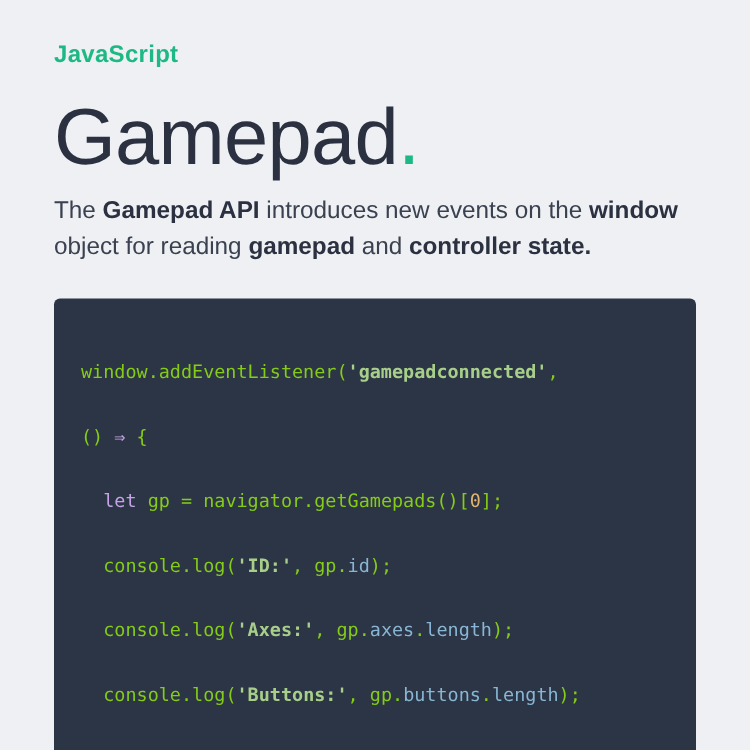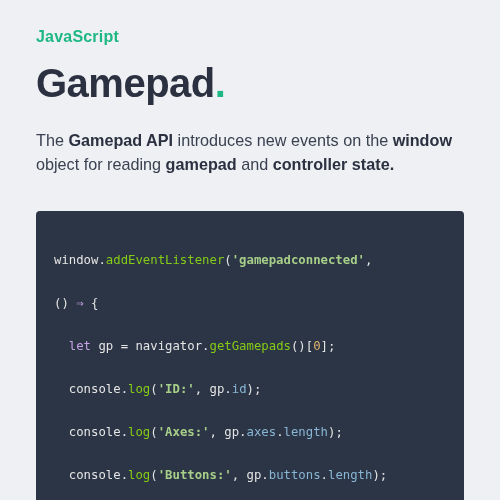--- a/index.html
+++ b/index.html
@@ -44,46 +44,46 @@
     position: absolute;
     right: -1px;
     top: -4px;
     border: solid #2b3140;
     border-width: 0 2px 2px 0;
     display: inline-block;
     padding: 4px;
     transform: rotate(-45deg);
   }
   .title {
-    font-size: 40px;
-    font-weight: 700;
+    font-size: 53px;
+    font-weight: 400;
     color: #2b3140;
     letter-spacing: -0.5px;
-    margin-bottom: 22px;
+    margin-bottom: 6px;
   }
   .dot { color: #1db883; }
   .desc {
     font-size: 16.2px;
     line-height: 1.5;
     color: #3a4150;
-    margin-bottom: 34px;
+    margin-bottom: 22px;
   }
   .desc b { font-weight: 800; color: #2b3140; }
   .code {
     background: #2c3545;
     border-radius: 4px;
     padding: 18px 18px;
     font-family: "SFMono-Regular", Menlo, Consolas, monospace;
     font-size: 12.3px;
     line-height: 1.75;
     color: #e8e9ee;
     white-space: pre;
     overflow: hidden;
   }
-  .cw { color: #e5e5e5; margin-top: 32px; }
+  .cw { color: #84cc16; margin-top: 32px; }
   .cm { color: #84cc16; } 
   .cs { color: #a7cf89; font-weight: bold; } 
   .ck { color: #c6a2e6; } 
   .cp { color: #88b6d4; } 
   .cn { color: #e2b56e; }
 </style>
 </head>
 <body>
 
 <div class="header">

